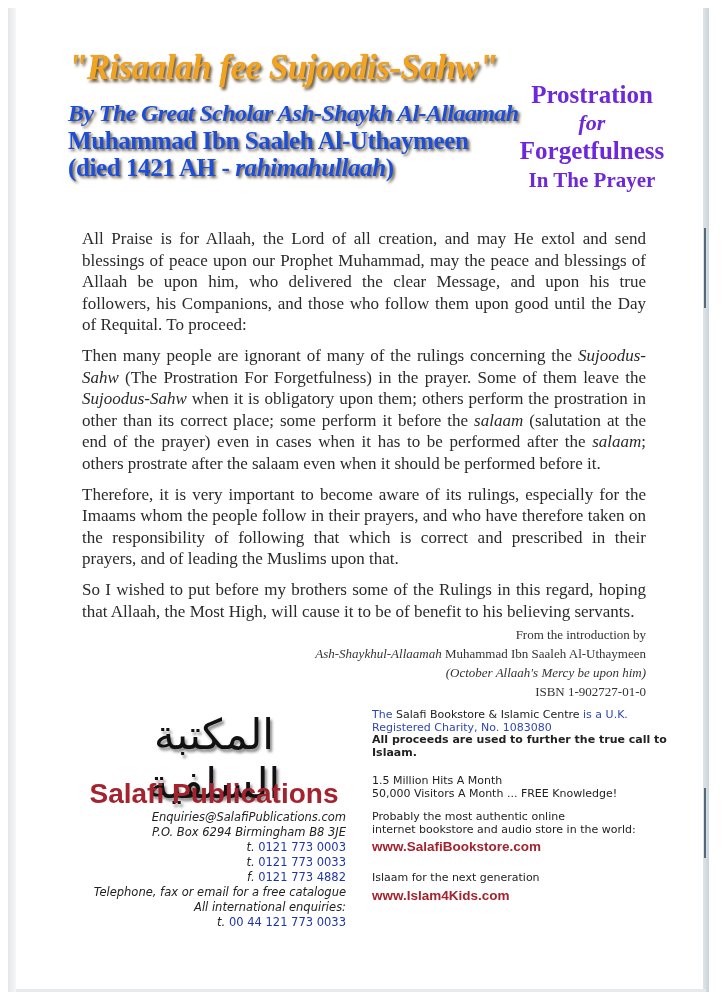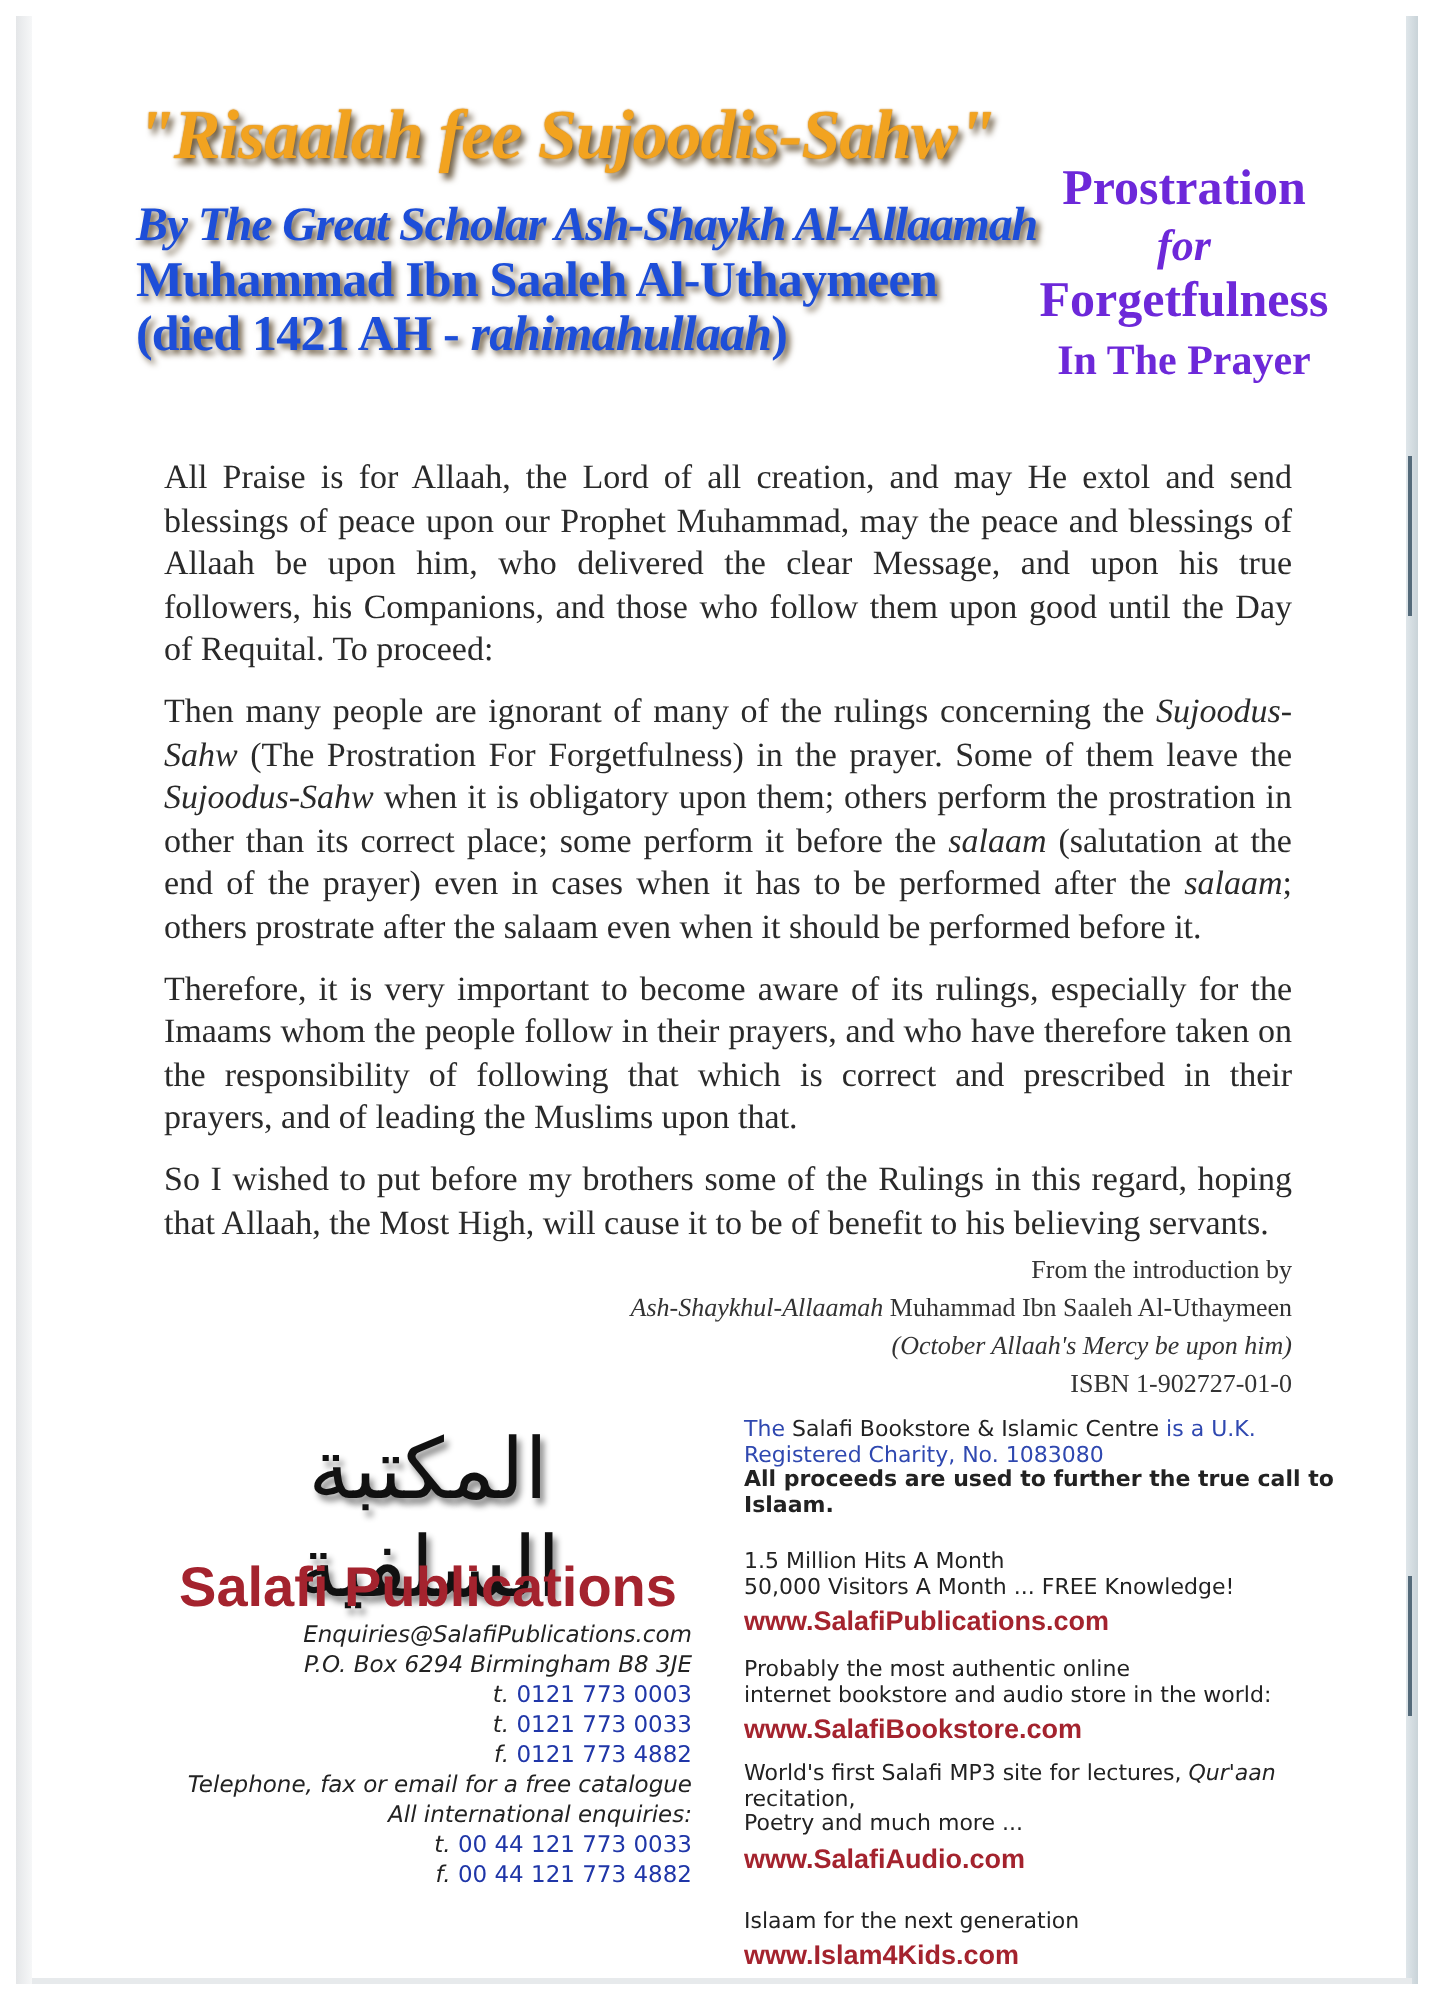--- a/index.html
+++ b/index.html
@@ -140,45 +140,38 @@
 <div class="salafi-pub">Salafi Publications</div>
 <div class="contact">
   <div>Enquiries@SalafiPublications.com</div>
   <div>P.O. Box 6294  Birmingham  B8 3JE</div>
   <div><span class="lbl">t.</span> <span class="num">0121 773 0003</span></div>
   <div><span class="lbl">t.</span> <span class="num">0121 773 0033</span></div>
   <div><span class="lbl">f.</span> <span class="num">0121 773 4882</span></div>
   <div>Telephone, fax or email for a free catalogue</div>
   <div>All international enquiries:</div>
   <div><span class="lbl">t.</span> <span class="num">00 44 121 773 0033</span></div>
-  <div><span class="lbl">f.</span> <span class="num">00 44 121 773 4882</span></div>
 </div>
 
 <div class="right-col">
   <div class="charity">
     <div><span class="blue">The </span><span class="blk">Salafi Bookstore &amp; Islamic Centre</span><span class="blue"> is a U.K.</span></div>
     <div class="blue">Registered Charity, No. 1083080</div>
     <div class="proceeds">All proceeds are used to further the true call to Islaam.</div>
   </div>
 
   <div class="block" style="margin-top:16px;">
     <div>1.5 Million Hits A Month</div>
     <div>50,000 Visitors A Month ... FREE Knowledge!</div>
-    <span class="url">www.SalafiPublications.com</span>
   </div>
 
   <div class="block" style="margin-top:11px;">
     <div>Probably the most authentic online</div>
     <div>internet bookstore and audio store in the world:</div>
     <span class="url">www.SalafiBookstore.com</span>
   </div>
 
-  <div class="block" style="margin-top:9px;">
-    <div><span>World's first Salafi MP3 site for lectures, </span><i>Qur'aan</i><span> recitation,</span></div>
-    <div>Poetry and much more ...</div>
-    <span class="url">www.SalafiAudio.com</span>
-  </div>
 
   <div class="block" style="margin-top:18px;">
     <div>Islaam for the next generation</div>
     <span class="url">www.Islam4Kids.com</span>
   </div>
 </div>
 
 </body></html>

